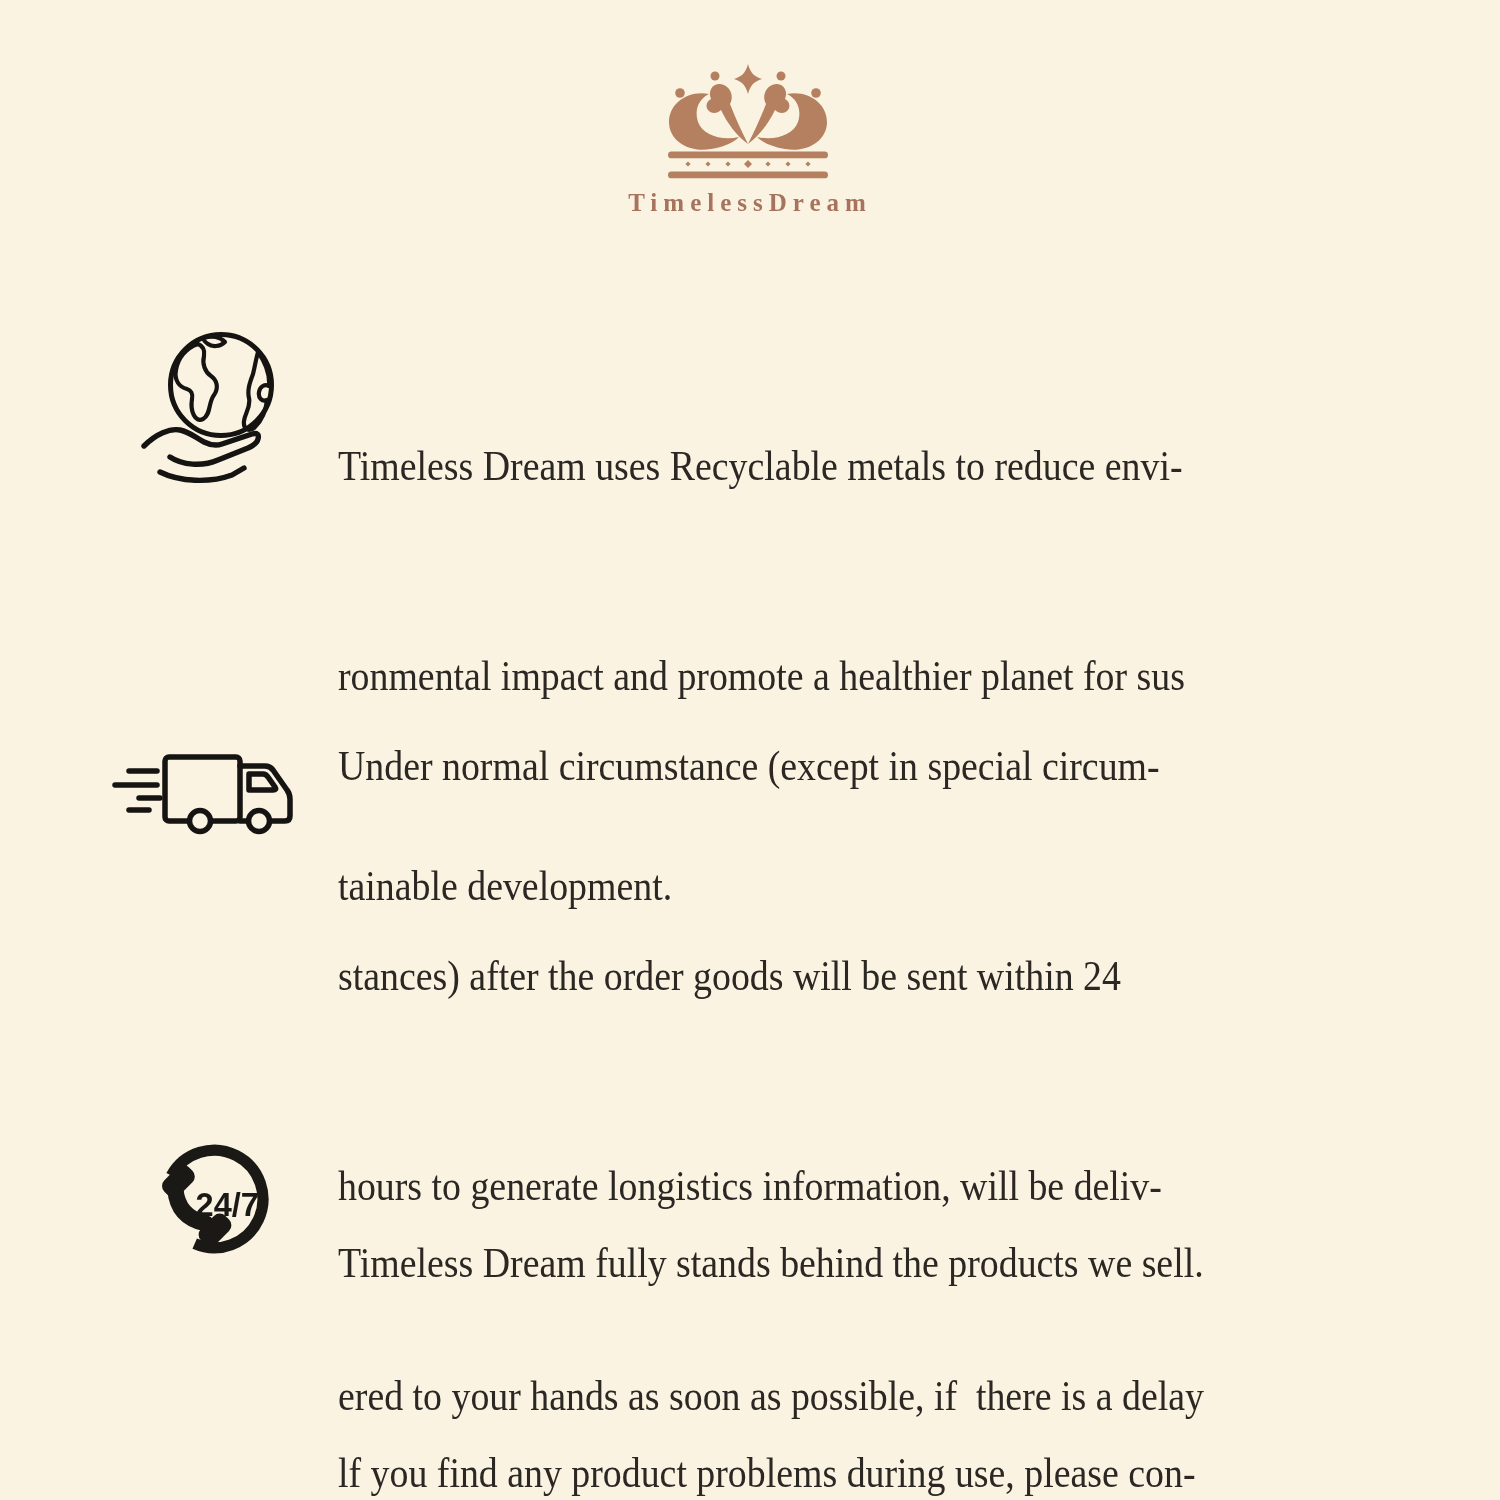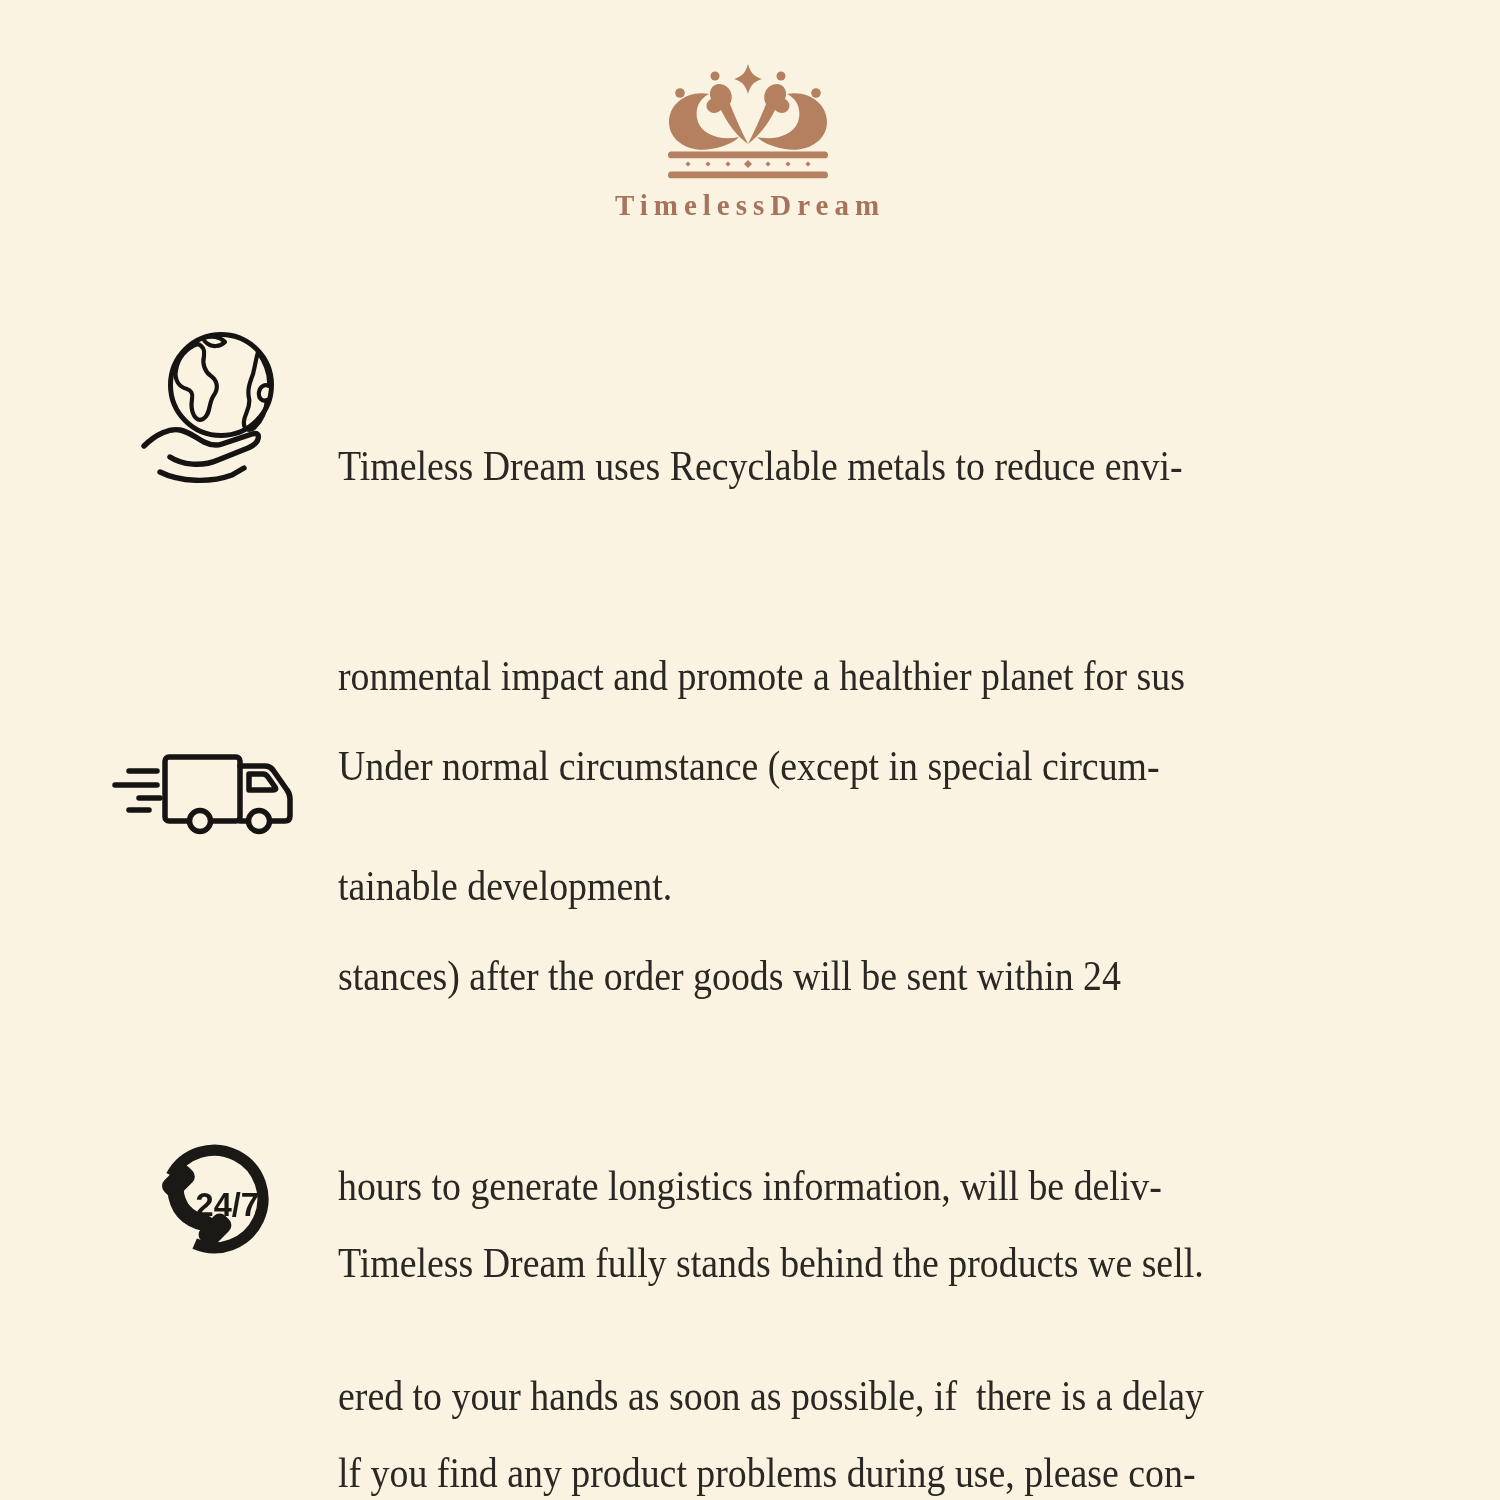--- a/index.html
+++ b/index.html
@@ -11,21 +11,21 @@
     overflow:hidden;
     font-family:"Liberation Serif", serif;
   }
   
   .logo-crown{position:absolute;left:663px;top:63px;width:170px;height:118px;}
   .wordmark{
     position:absolute;left:0;right:0;top:189px;
     text-align:center;
     font-family:"Liberation Serif", serif;
     font-weight:bold;
-    font-size:29px;
+    font-size:25px;
     letter-spacing:6px;
     color:#a7735c;
   }
   
   .icon-globe{position:absolute;left:138px;top:330px;width:140px;height:155px;}
   .icon-truck{position:absolute;left:112px;top:752px;width:192px;height:100px;}
   .icon-phone{position:absolute;left:153px;top:1138px;width:122px;height:122px;}
   
   .para{
     position:absolute;left:338px;

